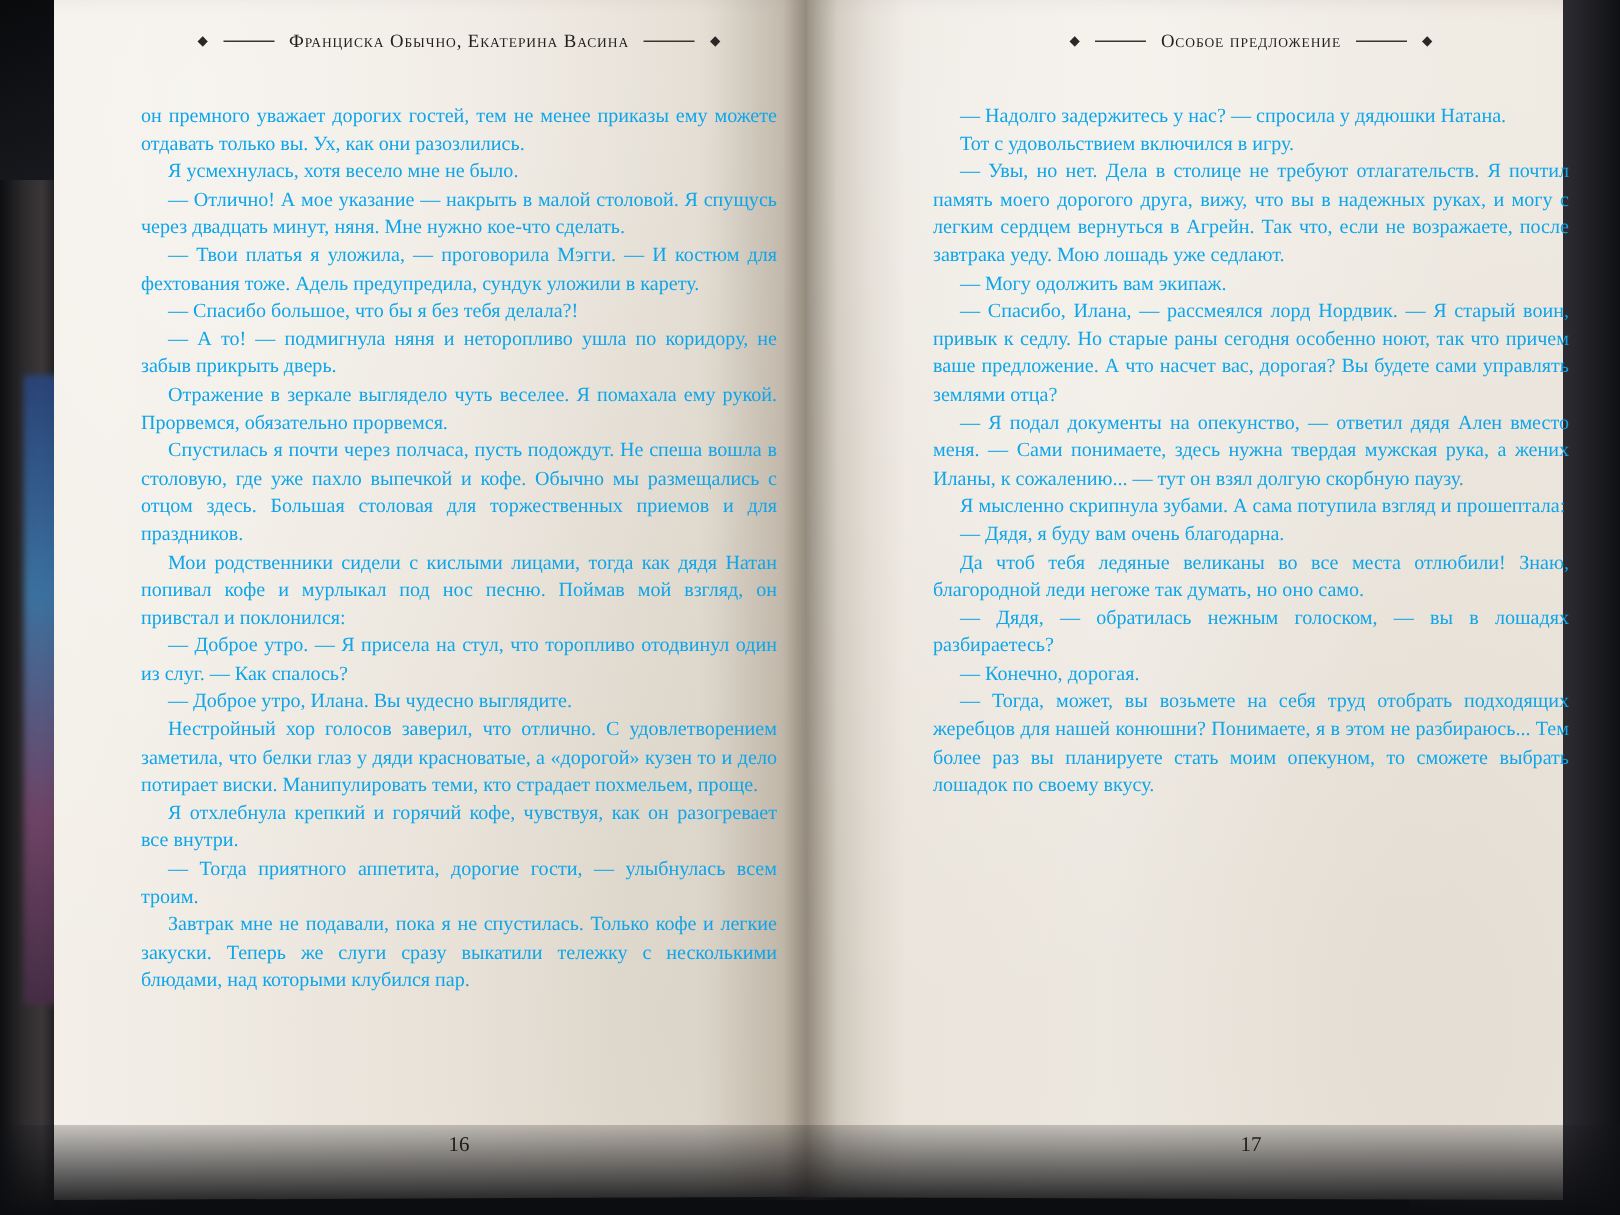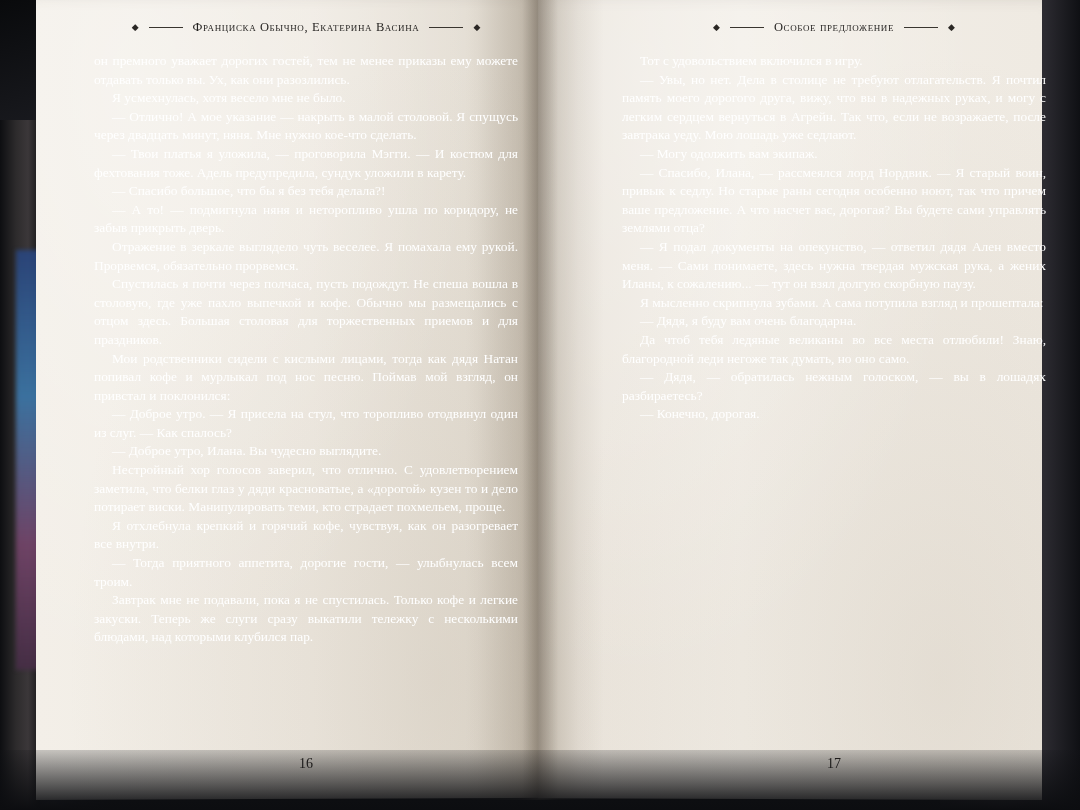--- a/index.html
+++ b/index.html
@@ -139,25 +139,25 @@
     letter-spacing: 0;
   }
   .runhead .rule {
     display: inline-block;
     width: 34px;
     height: 1px;
     background: #39352f;
   }
 
   .body {
-    margin-top: 16px;
+    margin-top: 32px;
     font-size: 13.4px;
     line-height: 18.6px;
     text-align: justify;
-    color: #ffffff;
+    color: #0ea5e9;
     hyphens: auto;
   }
   .body p {
     margin: 0;
     text-indent: 18px;
   }
   .body p.cont {
     text-indent: 0;
   }
 
@@ -236,30 +236,32 @@
 
     <div class="col right">
       <div class="runhead">
         <span class="orn">◆</span>
         <span class="rule"></span>
         <span>Особое предложение</span>
         <span class="rule"></span>
         <span class="orn">◆</span>
       </div>
       <div class="body">
+        <p>— Надолго задержитесь у нас? — спросила у дядюшки Натана.</p>
         <p>Тот с удовольствием включился в игру.</p>
         <p>— Увы, но нет. Дела в столице не требуют отлагательств. Я почтил память моего дорогого друга, вижу, что вы в надежных руках, и могу с легким сердцем вернуться в Агрейн. Так что, если не возражаете, после завтрака уеду. Мою лошадь уже седлают.</p>
         <p>— Могу одолжить вам экипаж.</p>
         <p>— Спасибо, Илана, — рассмеялся лорд Нордвик. — Я старый воин, привык к седлу. Но старые раны сегодня особенно ноют, так что причем ваше предложение. А что насчет вас, дорогая? Вы будете сами управлять землями отца?</p>
         <p>— Я подал документы на опекунство, — ответил дядя Ален вместо меня. — Сами понимаете, здесь нужна твердая мужская рука, а жених Иланы, к сожалению... — тут он взял долгую скорбную паузу.</p>
         <p>Я мысленно скрипнула зубами. А сама потупила взгляд и прошептала:</p>
         <p>— Дядя, я буду вам очень благодарна.</p>
         <p>Да чтоб тебя ледяные великаны во все места отлюбили! Знаю, благородной леди негоже так думать, но оно само.</p>
         <p>— Дядя, — обратилась нежным голоском, — вы в лошадях разбираетесь?</p>
         <p>— Конечно, дорогая.</p>
+        <p>— Тогда, может, вы возьмете на себя труд отобрать подходящих жеребцов для нашей конюшни? Понимаете, я в этом не разбираюсь... Тем более раз вы планируете стать моим опекуном, то сможете выбрать лошадок по своему вкусу.</p>
       </div>
     </div>
     <div class="folio right">17</div>
 
   </div>
 
   <div class="bg-bottom"></div>
 </div>
 
 </body></html>

